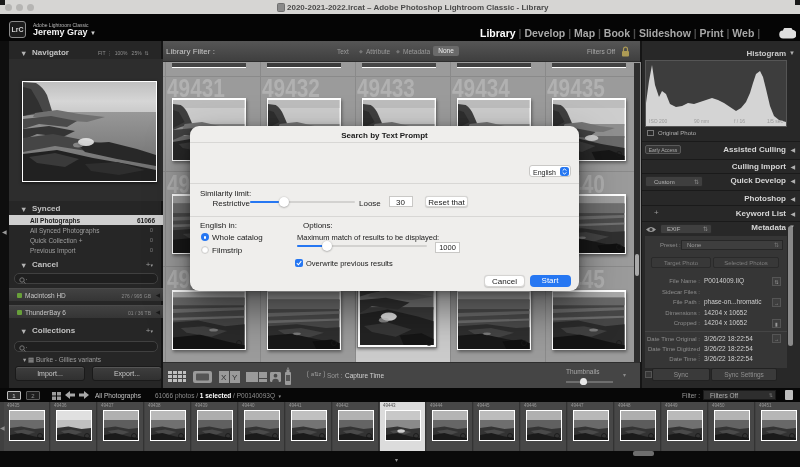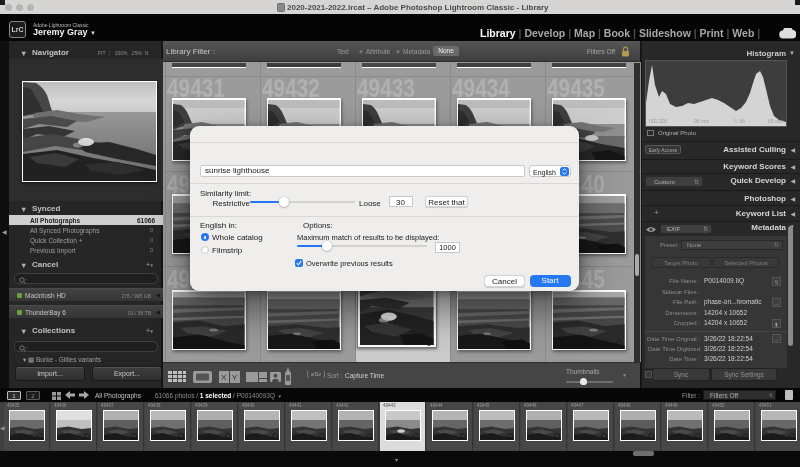--- a/index.html
+++ b/index.html
@@ -512,21 +512,21 @@
   </div>
   <div class="abs" style="left:5px;top:89px;width:7px;height:6px;border:1px solid #777;"></div>
   <div class="abs" style="left:16px;top:89px;font-size:6px;color:#b0b0b0;">Original Photo</div>
   <div class="abs" style="left:0;top:100px;width:160px;height:1px;background:#1a1a1a;"></div>
 
   <div class="abs" style="left:3px;top:104px;width:36px;height:9px;border:1px solid #5a5a5a;border-radius:2px;background:#353535;font-size:5px;color:#ababab;text-align:center;line-height:8px;">Early Access</div>
   <div class="abs" style="right:14px;top:104px;font-size:8px;font-weight:bold;color:#d6d6d6;">Assisted Culling</div>
   <div class="abs" style="right:5px;top:105px;font-size:6px;color:#b0b0b0;">◀</div>
   <div class="abs" style="left:0;top:118px;width:160px;height:1px;background:#1a1a1a;"></div>
 
-  <div class="abs" style="right:14px;top:121px;font-size:8px;font-weight:bold;color:#d6d6d6;">Keyword Scores</div>
+  <div class="abs" style="right:14px;top:121px;font-size:8px;font-weight:bold;color:#d6d6d6;">Culling Import</div>
   <div class="abs" style="right:5px;top:122px;font-size:6px;color:#b0b0b0;">◀</div>
   <div class="abs" style="left:0;top:132px;width:160px;height:1px;background:#1a1a1a;"></div>
 
   <div class="abs" style="left:3px;top:135px;width:58px;height:11px;background:#3f3f3f;border:1px solid #2a2a2a;border-radius:2px;font-size:6px;color:#b5b5b5;line-height:10px;"><span style="margin-left:8px;">Custom</span><span style="float:right;margin-right:3px;color:#8a8a8a;">⇅</span></div>
   <div class="abs" style="right:14px;top:135px;font-size:8px;font-weight:bold;color:#d6d6d6;">Quick Develop</div>
   <div class="abs" style="right:5px;top:136px;font-size:6px;color:#b0b0b0;">◀</div>
   <div class="abs" style="left:0;top:149px;width:160px;height:1px;background:#1a1a1a;"></div>
 
   <div class="abs" style="right:14px;top:153px;font-size:8px;font-weight:bold;color:#d6d6d6;">Photoshop</div>
   <div class="abs" style="right:5px;top:154px;font-size:6px;color:#b0b0b0;">◀</div>
@@ -860,22 +860,22 @@
       </div>
       <div style="position: absolute; left: 33px; top: 31px; width: 6px; height: 6px; border-radius: 50%; border: 1px solid rgba(20, 20, 20, 0.7);"></div>
     </div>
   </div>
 <div class="abs" style="left:0;top:451px;width:800px;height:16px;background:#0a0a0a;"></div>
 <div class="abs" style="left:633px;top:451px;width:21px;height:5px;background:#6e6e6e;border-radius:2px;"></div>
 <div class="abs" style="left:395px;top:456px;font-size:6px;color:#8f8f8f;">▾</div>
 <div class="abs" style="left:0px;top:424px;font-size:6px;color:#8f8f8f;">◀</div>
 
 <div class="abs" id="dialog" style="left:190px;top:126px;width:389px;height:165px;background:#efeeec;border-radius:9px;box-shadow:0 18px 40px rgba(0,0,0,.5), 0 2px 8px rgba(0,0,0,.35);z-index:50;">
+  <div class="abs" style="left:0;top:5px;width:389px;height:12px;text-align:center;font-size:8px;font-weight:bold;color:#1a1a1a;">Search by Text Prompt</div>
   <div class="abs" style="left:0;top:16px;width:389px;height:1px;background:#d8d7d5;"></div>
-  <input class="abs" style="left: 10px; top: 38.5px; width: 325px; height: 12.5px; background: rgb(255, 255, 255); border: 1px solid rgb(201, 200, 198); border-radius: 2px; font-size: 8px; color: rgb(26, 26, 26); padding-left: 4px; font-family: &quot;Liberation Sans&quot;, sans-serif;" value="sunrise lighthouse">
   <div class="abs" style="left:338.5px;top:38.5px;width:42.5px;height:12.5px;background:#fff;border:1px solid #c9c8c6;border-radius:3px;">
     <span class="abs" style="left:3.5px;top:3px;font-size:7px;color:#1a1a1a;">English</span>
     <div class="abs" style="right:1.5px;top:1.5px;width:9px;height:9px;background:#2677f2;border-radius:2.5px;">
       <svg width="9" height="9" viewBox="0 0 9 9">
           <path d="M2.7,3.6 L4.5,1.8 L6.3,3.6 M2.7,5.4 L4.5,7.2 L6.3,5.4" fill="none" stroke="#fff" stroke-width="1"></path>
         </svg>
     </div>
   </div>
   <div class="abs" style="left:0;top:57px;width:389px;height:1px;background:#d8d7d5;"></div>
   <div class="abs" style="left:10px;top:62.5px;font-size:8px;color:#1a1a1a;">Similarity limit:</div>

